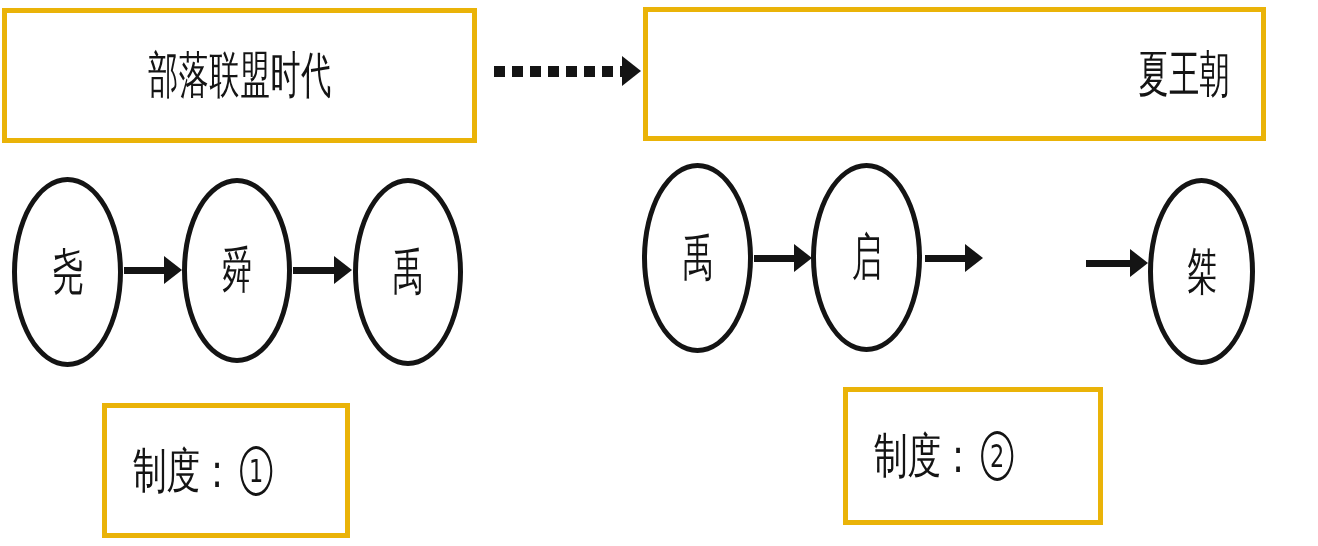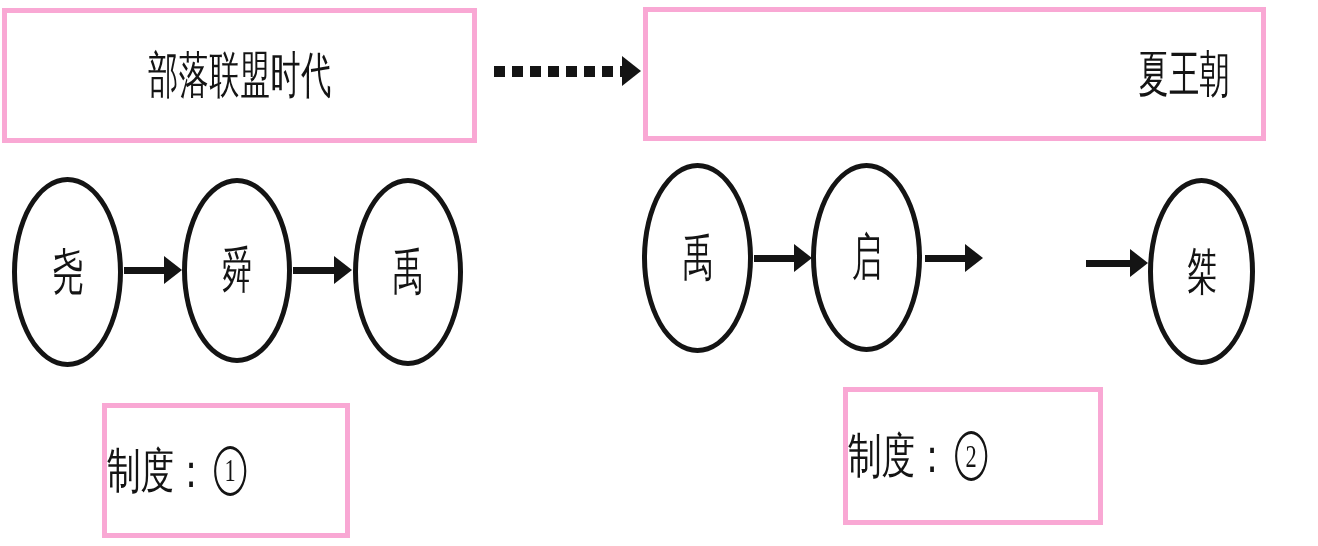--- a/index.html
+++ b/index.html
@@ -9,24 +9,23 @@
     width: 1318px;
     height: 546px;
     background: #ffffff;
     font-family: "DejaVu Sans", sans-serif;
     color: #141414;
     overflow: hidden;
   }
   .box {
     position: absolute;
     background: #ffffff;
-    border: 5px solid #f9a8d4;
+    border: 5px solid #eab308;
     display: flex;
     align-items: center;
-    font-family: Liberation Serif, serif;
   }
   .era-box { justify-content: center; }
   .era-title {
     font-size: 50px;
     white-space: nowrap;
     transform: scaleX(0.60);
     transform-origin: center center;
     letter-spacing: 1px;
   }
   .node {
@@ -69,21 +68,21 @@
     background: repeating-linear-gradient(90deg, #141414 0 11px, transparent 11px 18px);
   }
   .dashed-arrow .head {
     position: absolute;
     right: 0; top: 50%; margin-top: -15px;
     width: 0; height: 0;
     border-top: 15px solid transparent;
     border-bottom: 15px solid transparent;
     border-left: 19px solid #141414;
   }
-  .system-box { justify-content: flex-start; }
+  .system-box { justify-content: flex-start; padding-left: 26px; }
   .system-content {
     display: flex;
     align-items: center;
     gap: 9px;
     transform: scaleX(0.70);
     transform-origin: left center;
   }
   .system-label { font-size: 48px; white-space: nowrap; }
   .circled-number {
     width: 46px; height: 50px;

